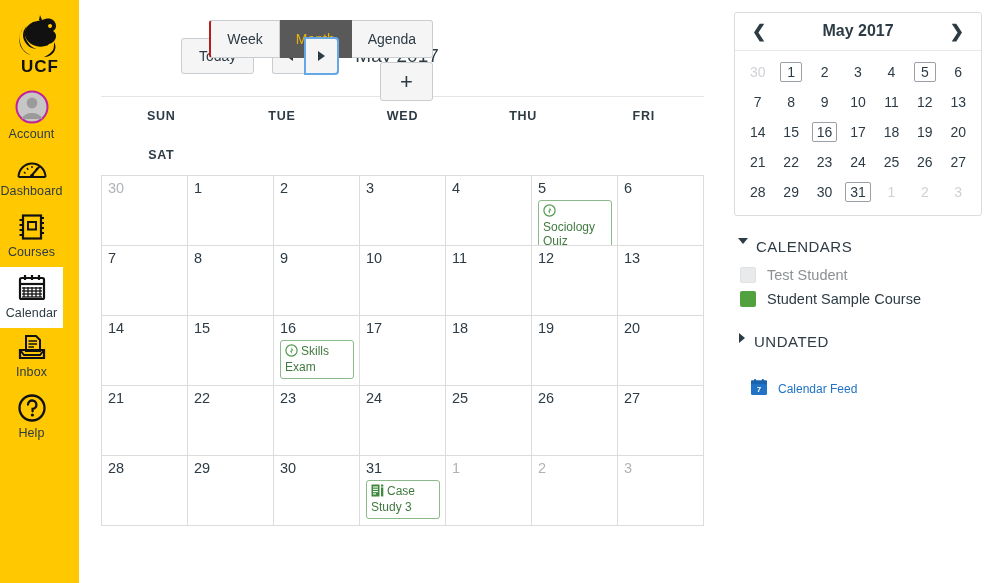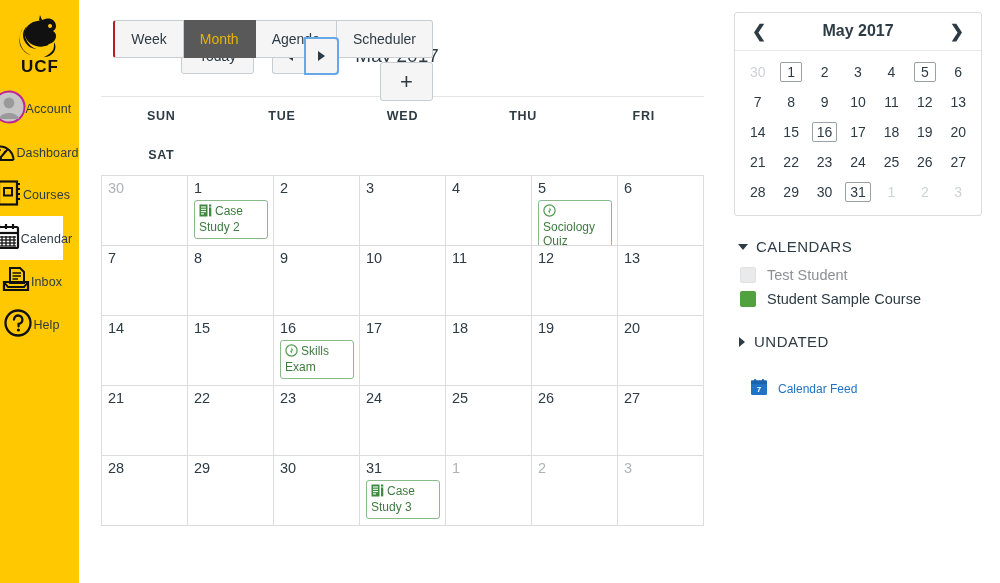--- a/index.html
+++ b/index.html
@@ -20,21 +20,21 @@
   }
   .nav-logo {
     height: 84px;
     display: flex; align-items: center; justify-content: center;
     flex-direction: column;
     padding-top: 4px;
   }
   .nav-item {
     position: relative;
     width: 63px;
-    display: flex; flex-direction: row; align-items: center; justify-content: center;
+    display: flex; flex-direction: column; align-items: center; justify-content: center;
     padding: 6px 0 8px 0;
     text-decoration: none;
     color: #2d3b45;
   }
   .nav-item.active { background: #ffffff; }
   .nav-icon { display: block; line-height: 0; }
   .nav-label {
     font-size: 12.5px;
     color: #2d3b45;
     margin-top: 3px;
@@ -196,21 +196,21 @@
     display: inline-block;
     min-width: 22px;
     padding: 1px 4px;
     border: 1px solid transparent;
     border-radius: 2px;
   }
   .mc.has-event span { border-color: #9aa0a6; }
   .mc.other { color: #cfd2d5; }
 
   .sec-head {
-    display: flex; align-items: center;
+    display: flex; 
     margin: 22px 0 8px 0;
     cursor: pointer;
   }
   .caret-d { width: 0; height: 0; border-left: 5px solid transparent; border-right: 5px solid transparent; border-top: 6px solid #2d3b45; margin-right: 8px; margin-left: 4px; }
   .caret-r { width: 0; height: 0; border-top: 5px solid transparent; border-bottom: 5px solid transparent; border-left: 6px solid #2d3b45; margin-right: 9px; margin-left: 5px; }
   .sec-title { font-size: 15px; letter-spacing: .5px; color: #2d3b45; }
 
   .cal-item { display: flex; align-items: center; padding: 4px 2px 4px 6px; }
   .cbox { width: 16px; height: 16px; border-radius: 2px; flex: 0 0 16px; }
   .cbox.off { background: #e9eaec; border: 1px solid #dfe1e3; }
@@ -352,21 +352,20 @@
           </button>
         </div>
         <div class="month-title">May 2017</div>
       </div>
 
       <div class="tb-right">
         <div class="viewgroup">
           <button class="viewbtn">Week</button>
           <button class="viewbtn selected">Month</button>
           <button class="viewbtn">Agenda</button>
-          <button class="viewbtn">Scheduler</button>
         </div>
         <div class="addrow">
           <button class="addbtn">+</button>
         </div>
       </div>
     </div>
 
     <div class="divider"></div>
 
     <div class="grid">
@@ -378,31 +377,20 @@
         <div class="dow">FRI</div>
         <div class="dow">SAT</div>
       </div>
       <div class="weeks" id="weeks">
           <div class="week">
             <div class="daycell">
               <div class="daynum other">30</div>
             </div>
             <div class="daycell">
               <div class="daynum">1</div>
-              <div class="event"><span class="ev-icon"><svg width="13" height="13" viewBox="0 0 13 13">
-                    <rect x="0.5" y="0.5" width="8" height="12" fill="#3f8a3f"></rect>
-                    <g stroke="#ffffff" stroke-width="1.1">
-                      <line x1="2" y1="3" x2="7" y2="3"></line>
-                      <line x1="2" y1="5.3" x2="7" y2="5.3"></line>
-                      <line x1="2" y1="7.6" x2="7" y2="7.6"></line>
-                      <line x1="2" y1="9.9" x2="5" y2="9.9"></line>
-                    </g>
-                    <rect x="10" y="3.4" width="2.3" height="9" fill="#3f8a3f"></rect>
-                    <rect x="10" y="0.5" width="2.3" height="2.1" fill="#3f8a3f"></rect>
-                  </svg></span><span class="ev-inline">Case Study 2</span></div>
             </div>
             <div class="daycell">
               <div class="daynum">2</div>
             </div>
             <div class="daycell">
               <div class="daynum">3</div>
             </div>
             <div class="daycell">
               <div class="daynum">4</div>
             </div>

